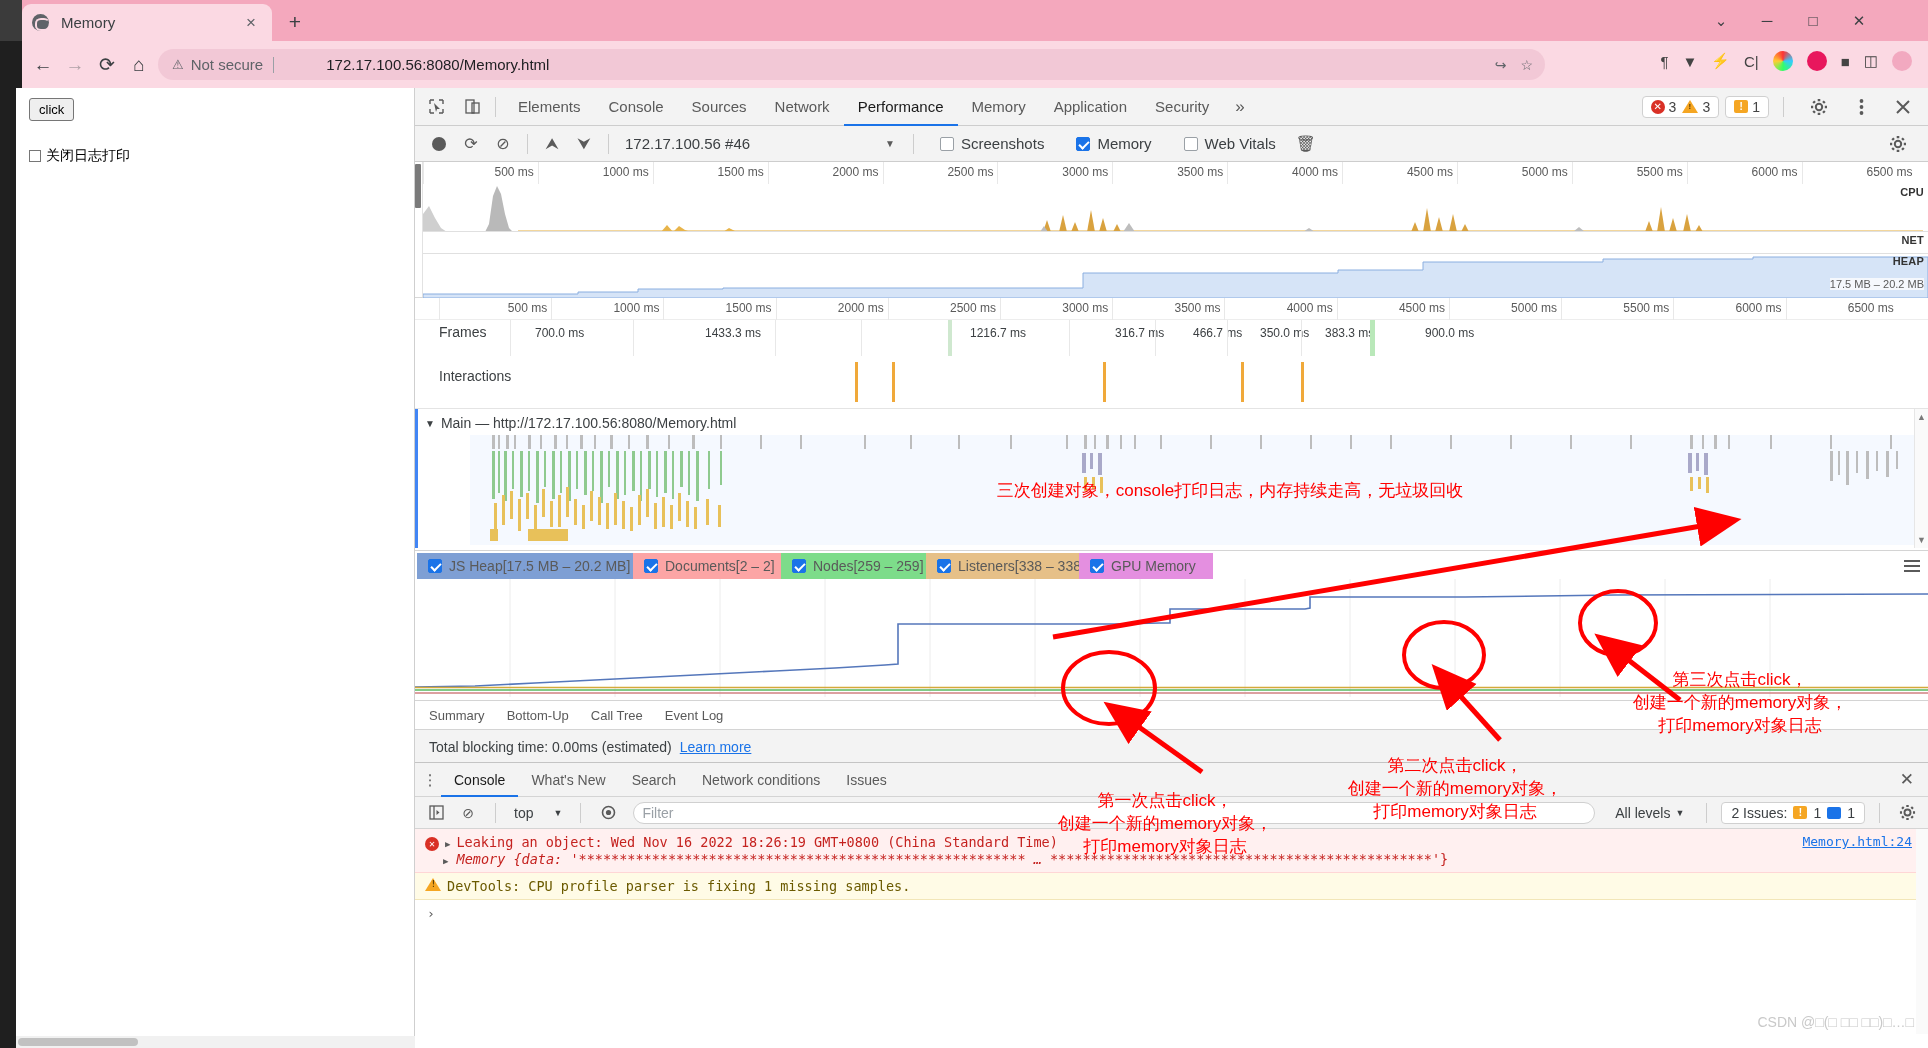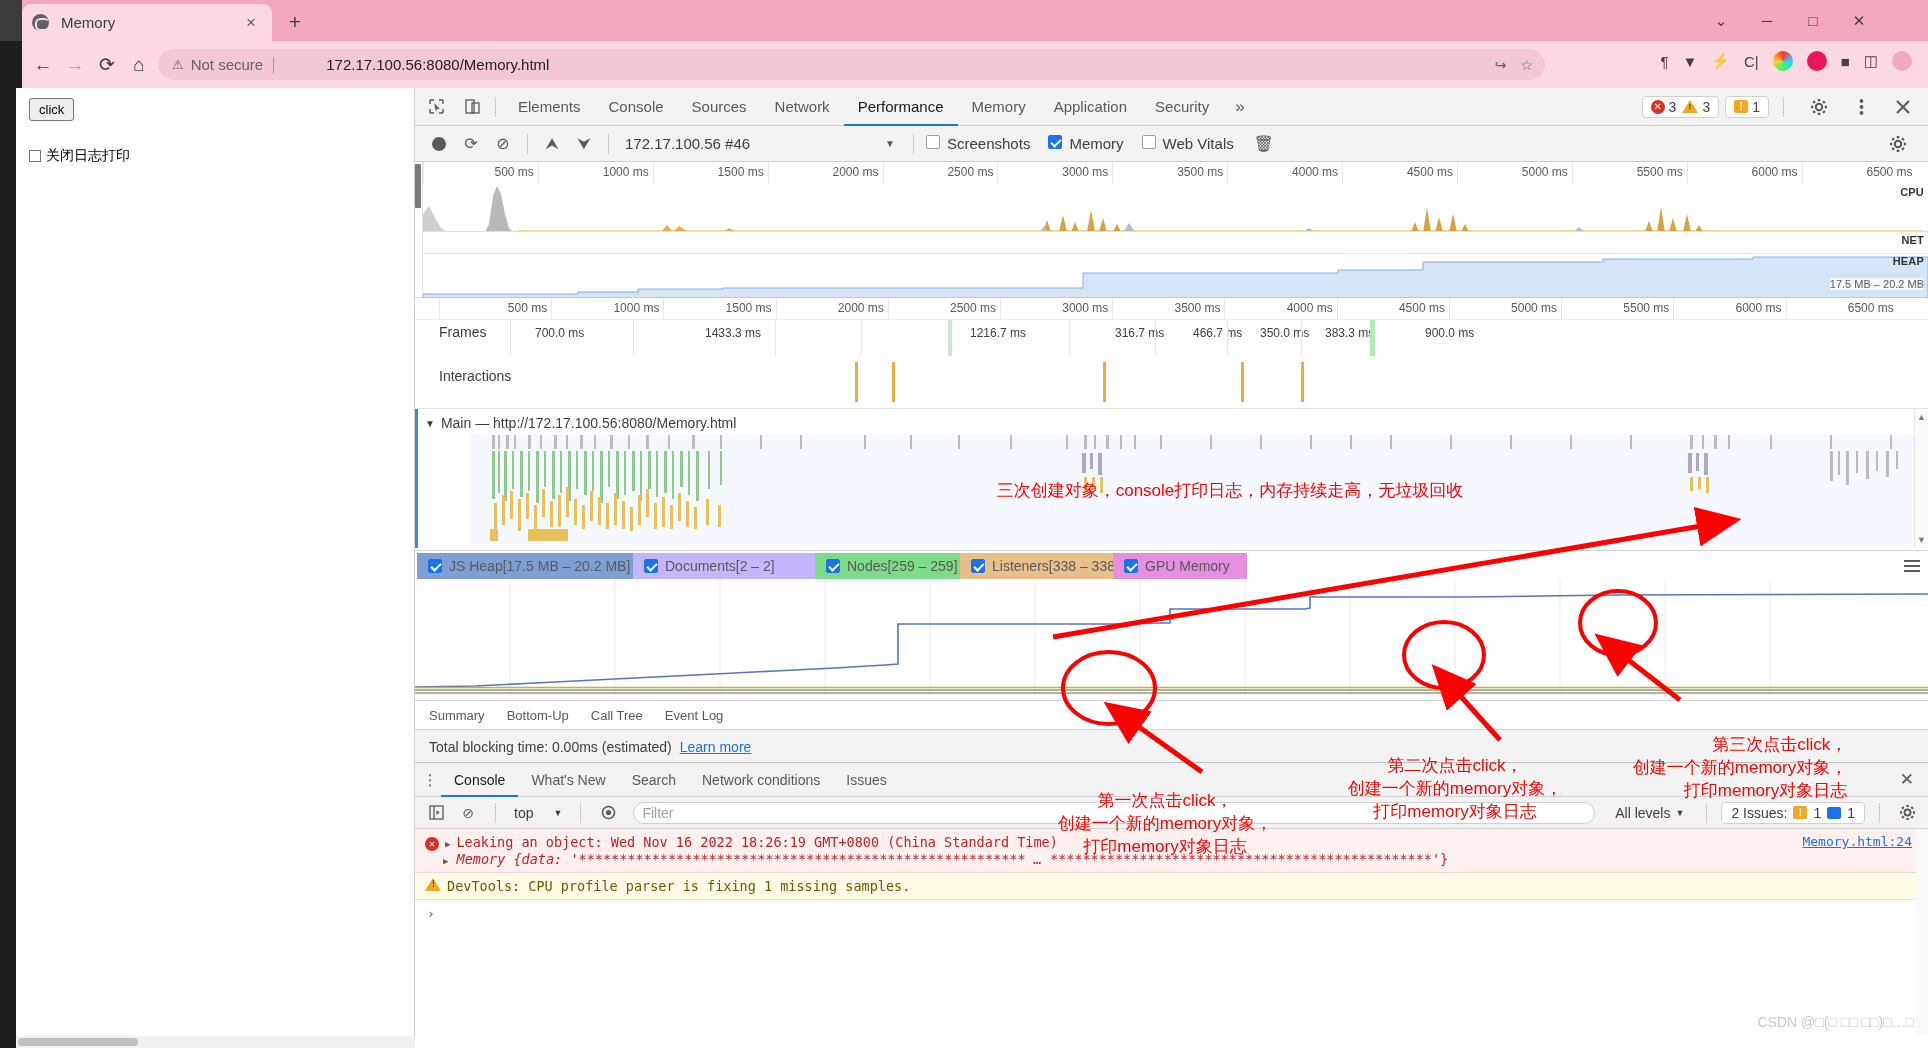--- a/index.html
+++ b/index.html
@@ -185,21 +185,21 @@
   .pt-btn {
     width: 32px; height: 28px; display: flex;
     align-items: center; justify-content: center; font-size: 16px; color: #5a5a5a;
   }
   .rec-dot { width: 14px; height: 14px; border-radius: 50%; background: #5a5a5a; }
   .pt-select {
     display: flex; align-items: center; gap: 16px; margin-left: 8px;
     font-size: 15px; color: #3c4043; min-width: 190px;
   }
   .pt-caret { margin-left: auto; font-size: 10px; color: #5a5a5a; padding-right: 10px; }
-  .pt-chk-group { display: flex; align-items: flex-start; gap: 7px; margin-left: 4px; }
+  .pt-chk-group { display: flex; align-items: center; gap: 7px; margin-left: 18px; }
   .cbox {
     width: 14px; height: 14px; border: 1px solid #9aa0a6;
     border-radius: 2px; background: #fff; flex: none;
   }
   .cbox.on {
     background: #1a73e8; border-color: #1a73e8; position: relative;
   }
   .cbox.on::after {
     content: ""; position: absolute; left: 4px; top: 1px;
     width: 4px; height: 8px; border: solid #fff;
@@ -903,21 +903,21 @@
         <div class="sec-scroll-arrow" style="position:absolute;bottom:3px;width:100%">▼</div>
       </div>
     </div>
 
     <div class="counters">
       <div class="legend" id="legend">
           <div class="legend-item" style="background: rgb(126, 159, 212); width: 216px;">
             <span class="cbox on"></span>
             <span>JS Heap[17.5 MB – 20.2 MB]</span>
           </div>
-          <div class="legend-item" style="background: #c4b5fd; width: 182px;">
+          <div class="legend-item" style="background: #fca5a5; width: 148px;">
             <span class="cbox on"></span>
             <span>Documents[2 – 2]</span>
           </div>
           <div class="legend-item" style="background: rgb(125, 220, 138); width: 145px;">
             <span class="cbox on"></span>
             <span>Nodes[259 – 259]</span>
           </div>
           <div class="legend-item" style="background: rgb(230, 192, 136); width: 153px;">
             <span class="cbox on"></span>
             <span>Listeners[338 – 338]</span>
@@ -1078,20 +1078,20 @@
   <div class="anno" id="anno1" style="left: 1165px; top: 790px; color: rgb(255, 0, 0); transform: translateX(-50%);">
       <div>第一次点击click，</div>
       <div>创建一个新的memory对象，</div>
       <div>打印memory对象日志</div>
     </div>
   <div class="anno" id="anno2" style="left: 1455px; top: 755px; color: rgb(255, 0, 0); transform: translateX(-50%);">
       <div>第二次点击click，</div>
       <div>创建一个新的memory对象，</div>
       <div>打印memory对象日志</div>
     </div>
-  <div class="anno" id="anno3" style="left: 1740px; top: 734px; color: rgb(255, 0, 0); transform: translateX(-50%); text-align: right;">
+  <div class="anno" id="anno3" style="left: 1740px; top: 669px; color: rgb(255, 0, 0); transform: translateX(-50%);">
       <div>第三次点击click，</div>
       <div>创建一个新的memory对象，</div>
       <div>打印memory对象日志</div>
     </div>
 
   <div class="watermark">CSDN @□(□ □□ □□)□…□</div>
 </div>
 
 </body></html>

